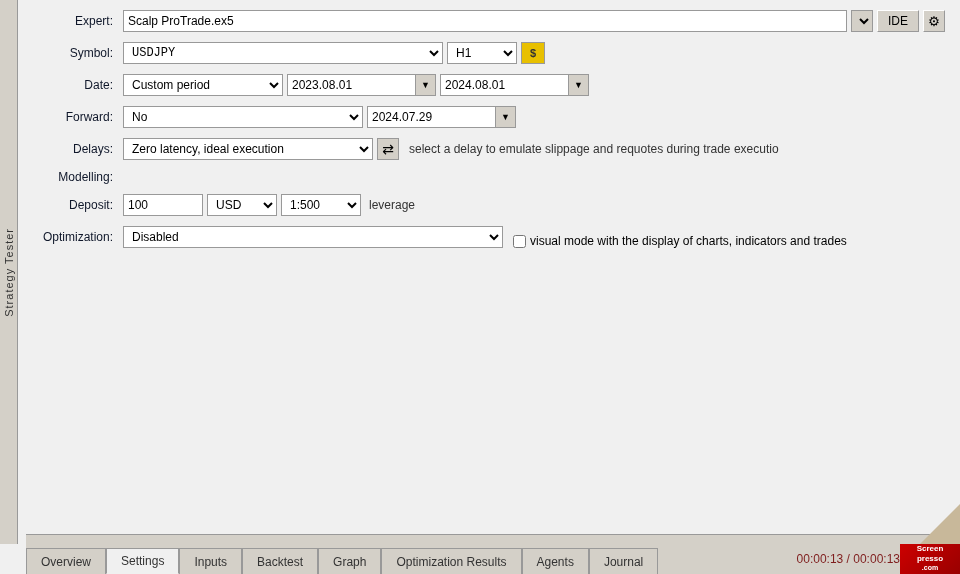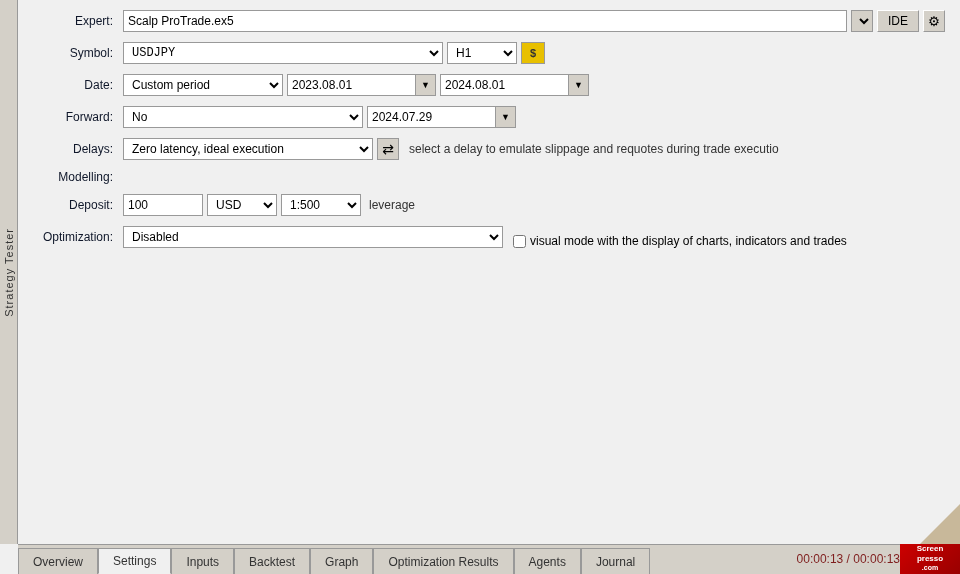--- a/index.html
+++ b/index.html
@@ -230,26 +230,27 @@
     .visual-mode-group {
       display: flex;
       align-items: center;
       gap: 4px;
       margin-left: 6px;
       margin-top: 8px;
     }
 
     
     .tab-bar {
-      height: 30px;
+      height: 40px;
       background: #d4d0c8;
       border-top: 1px solid #999;
       display: flex;
       align-items: flex-end;
       padding-left: 0;
+      margin-left: 8px;
     }
 
     .tab {
       height: 26px;
       padding: 0 14px;
       border: 1px solid #999;
       border-bottom: none;
       background: #d4d0c8;
       cursor: pointer;
       display: flex;

